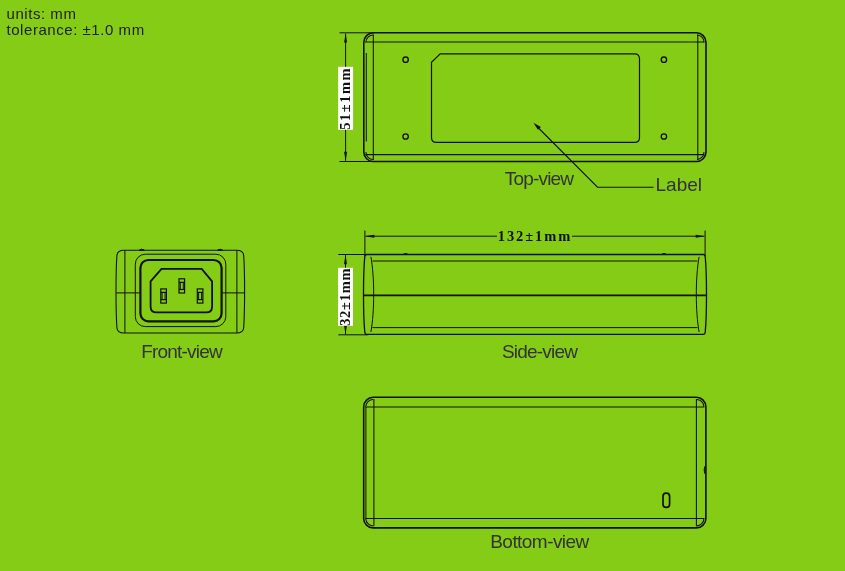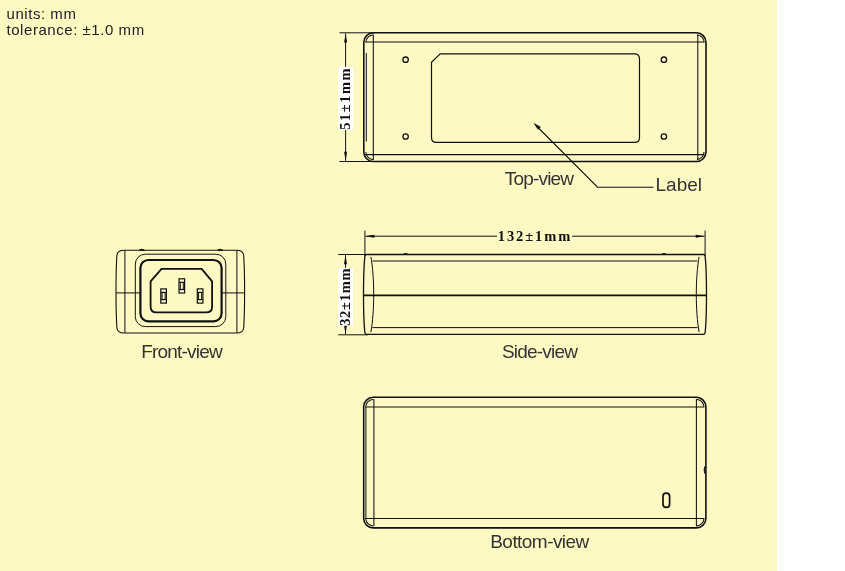--- a/index.html
+++ b/index.html
@@ -1,16 +1,16 @@
 <!DOCTYPE html>
 <html><head>
 <meta charset="utf-8">
 <style>
   html,body{margin:0;padding:0;background:#ffffff;}
-  .wrap{position:relative;width:777px;height:571px;background:#fef9c3;overflow:hidden;text-decoration:underline;}
+  .wrap{position:relative;width:845px;height:571px;background:#84cc16;overflow:hidden;text-decoration:underline;}
   svg{position:absolute;left:0;top:0;}
   text{font-family:"Liberation Sans",sans-serif;}
   .lbl{fill:#333333;font-size:19px;letter-spacing:-0.8px;}
   .dim{font-family:"Liberation Serif",serif;font-weight:bold;font-size:14.5px;fill:#111;letter-spacing:1.9px;}
   .hdr{fill:#222;font-size:15px;letter-spacing:0.55px;}
 </style>
 </head>
 <body>
 <div class="wrap">
 <svg width="845" height="571" viewBox="0 0 845 571">

